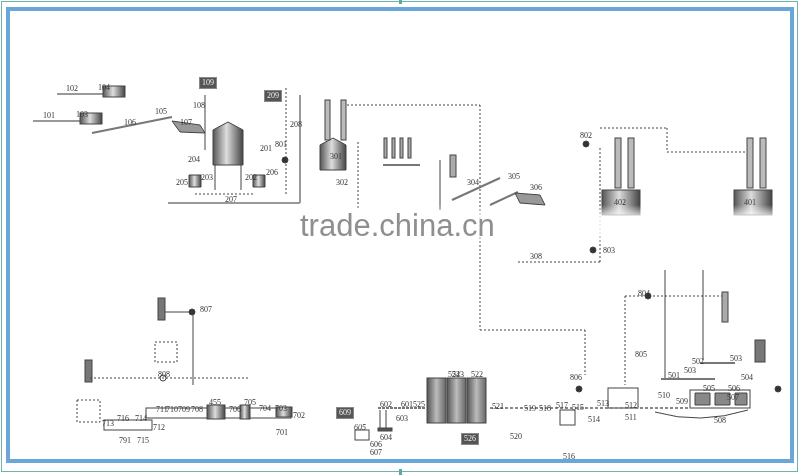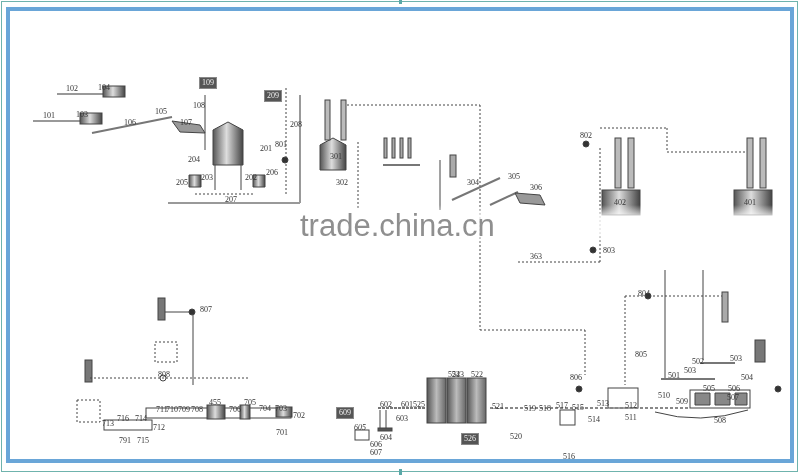--- a/index.html
+++ b/index.html
@@ -177,21 +177,21 @@
     <div class="lbl" style="left: 245px; top: 173px;">202</div>
     <div class="lbl" style="left: 266px; top: 168px;">206</div>
     <div class="lbl" style="left: 225px; top: 195px;">207</div>
     <div class="lbl" style="left: 290px; top: 120px;">208</div>
     <div class="lbl" style="left: 275px; top: 140px;">801</div>
     <div class="lbl" style="left: 330px; top: 152px;">301</div>
     <div class="lbl" style="left: 336px; top: 178px;">302</div>
     <div class="lbl" style="left: 467px; top: 178px;">304</div>
     <div class="lbl" style="left: 508px; top: 172px;">305</div>
     <div class="lbl" style="left: 530px; top: 183px;">306</div>
-    <div class="lbl" style="left: 530px; top: 252px;">363</div>
+    <div class="lbl" style="left: 530px; top: 252px;">308</div>
     <div class="lbl" style="left: 580px; top: 131px;">802</div>
     <div class="lbl" style="left: 614px; top: 198px;">402</div>
     <div class="lbl" style="left: 744px; top: 198px;">401</div>
     <div class="lbl" style="left: 603px; top: 246px;">803</div>
     <div class="lbl" style="left: 638px; top: 289px;">804</div>
     <div class="lbl" style="left: 635px; top: 350px;">805</div>
     <div class="lbl" style="left: 570px; top: 373px;">806</div>
     <div class="lbl" style="left: 668px; top: 371px;">501</div>
     <div class="lbl" style="left: 692px; top: 357px;">502</div>
     <div class="lbl" style="left: 684px; top: 366px;">503</div>

